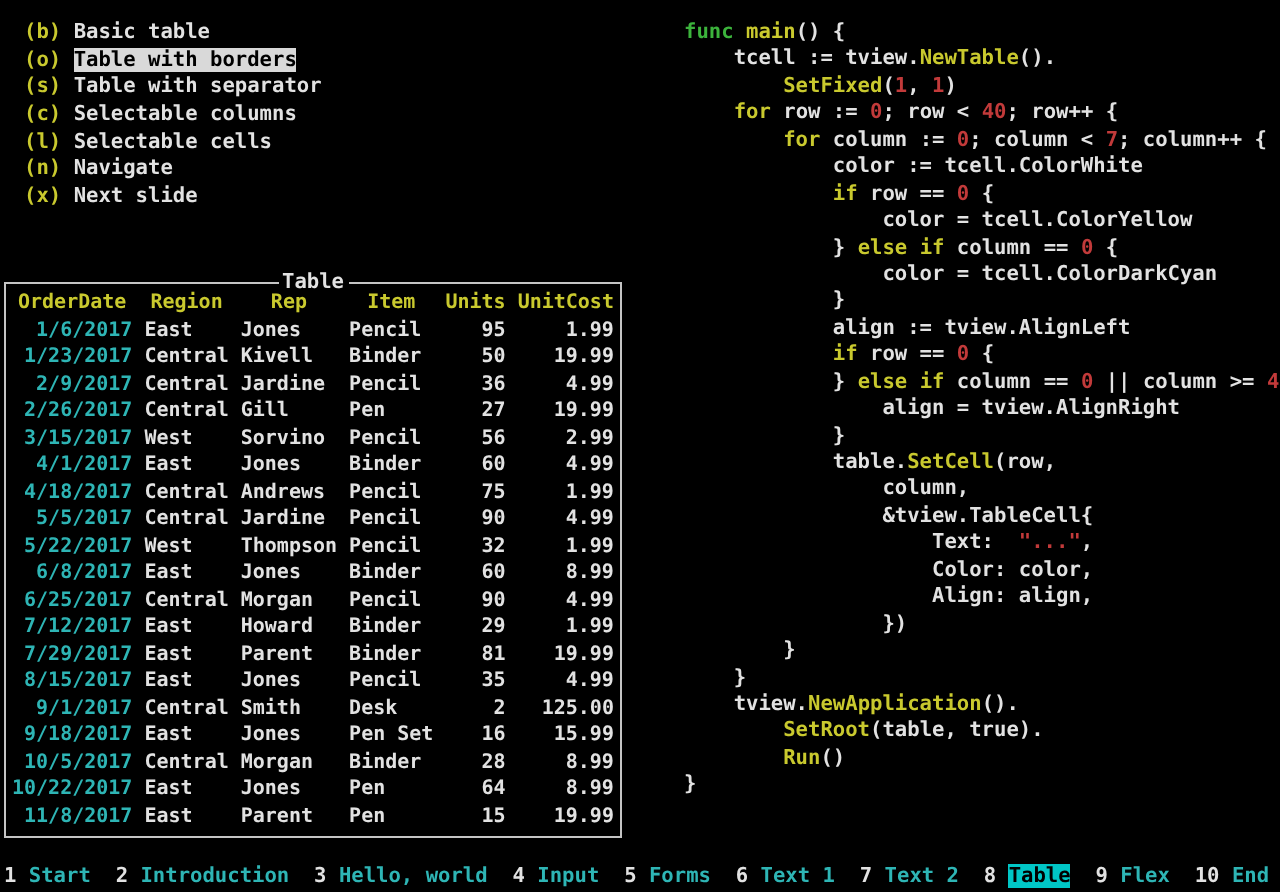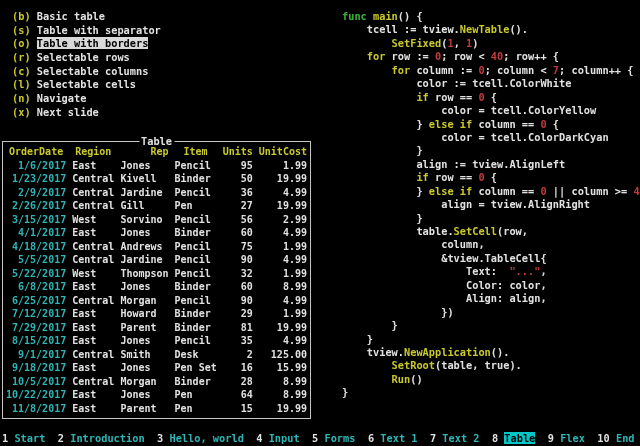--- a/index.html
+++ b/index.html
@@ -43,33 +43,32 @@
   .sb-num { color:#e2e2e2; }
   .sb-label { color:#2eb5b5; }
   .sb-label.active { background:#00c6c6; color:#000; }
 </style>
 </head>
 <body>
 
 <div class="screen">
   <div class="menu" id="menu">
       <div class="menu-item"><span class="menu-key">(b)</span> <span class="menu-label">Basic table</span></div>
+      <div class="menu-item"><span class="menu-key">(o)</span> <span class="menu-label active">Table with borders</span></div>
       <div class="menu-item"><span class="menu-key">(s)</span> <span class="menu-label">Table with separator</span></div>
-      <div class="menu-item"><span class="menu-key">(o)</span> <span class="menu-label active">Table with borders</span></div>
-      <div class="menu-item"><span class="menu-key">(r)</span> <span class="menu-label">Selectable rows</span></div>
       <div class="menu-item"><span class="menu-key">(c)</span> <span class="menu-label">Selectable columns</span></div>
       <div class="menu-item"><span class="menu-key">(l)</span> <span class="menu-label">Selectable cells</span></div>
       <div class="menu-item"><span class="menu-key">(n)</span> <span class="menu-label">Navigate</span></div>
       <div class="menu-item"><span class="menu-key">(x)</span> <span class="menu-label">Next slide</span></div>
     </div>
 
   <div class="tablebox">
     <span class="tabletitle">Table</span>
     <div id="tablerows">
-        <div class="trow head"><span class="tcell" style="width: 10ch;">OrderDate</span><span class="tcell" style="width: 7ch;">Region</span><span class="tcell" style="width: 8ch; text-align: right;">Rep</span><span class="tcell" style="width: 7ch;">Item</span><span class="tcell" style="width: 5ch;">Units</span><span class="tcell" style="width: 8ch;">UnitCost</span></div>
+        <div class="trow head"><span class="tcell" style="width: 10ch;">OrderDate</span><span class="tcell" style="width: 7ch;">Region</span><span class="tcell" style="width: 8ch;">Rep</span><span class="tcell" style="width: 7ch;">Item</span><span class="tcell" style="width: 5ch;">Units</span><span class="tcell" style="width: 8ch;">UnitCost</span></div>
         <div class="trow body"><span class="tcell col0 align-right" style="width: 10ch;">1/6/2017</span><span class="tcell col1" style="width: 7ch;">East</span><span class="tcell col2" style="width: 8ch;">Jones</span><span class="tcell col3" style="width: 7ch;">Pencil</span><span class="tcell col4 align-right" style="width: 5ch;">95</span><span class="tcell col5 align-right" style="width: 8ch;">1.99</span></div>
         <div class="trow body"><span class="tcell col0 align-right" style="width: 10ch;">1/23/2017</span><span class="tcell col1" style="width: 7ch;">Central</span><span class="tcell col2" style="width: 8ch;">Kivell</span><span class="tcell col3" style="width: 7ch;">Binder</span><span class="tcell col4 align-right" style="width: 5ch;">50</span><span class="tcell col5 align-right" style="width: 8ch;">19.99</span></div>
         <div class="trow body"><span class="tcell col0 align-right" style="width: 10ch;">2/9/2017</span><span class="tcell col1" style="width: 7ch;">Central</span><span class="tcell col2" style="width: 8ch;">Jardine</span><span class="tcell col3" style="width: 7ch;">Pencil</span><span class="tcell col4 align-right" style="width: 5ch;">36</span><span class="tcell col5 align-right" style="width: 8ch;">4.99</span></div>
         <div class="trow body"><span class="tcell col0 align-right" style="width: 10ch;">2/26/2017</span><span class="tcell col1" style="width: 7ch;">Central</span><span class="tcell col2" style="width: 8ch;">Gill</span><span class="tcell col3" style="width: 7ch;">Pen</span><span class="tcell col4 align-right" style="width: 5ch;">27</span><span class="tcell col5 align-right" style="width: 8ch;">19.99</span></div>
         <div class="trow body"><span class="tcell col0 align-right" style="width: 10ch;">3/15/2017</span><span class="tcell col1" style="width: 7ch;">West</span><span class="tcell col2" style="width: 8ch;">Sorvino</span><span class="tcell col3" style="width: 7ch;">Pencil</span><span class="tcell col4 align-right" style="width: 5ch;">56</span><span class="tcell col5 align-right" style="width: 8ch;">2.99</span></div>
         <div class="trow body"><span class="tcell col0 align-right" style="width: 10ch;">4/1/2017</span><span class="tcell col1" style="width: 7ch;">East</span><span class="tcell col2" style="width: 8ch;">Jones</span><span class="tcell col3" style="width: 7ch;">Binder</span><span class="tcell col4 align-right" style="width: 5ch;">60</span><span class="tcell col5 align-right" style="width: 8ch;">4.99</span></div>
         <div class="trow body"><span class="tcell col0 align-right" style="width: 10ch;">4/18/2017</span><span class="tcell col1" style="width: 7ch;">Central</span><span class="tcell col2" style="width: 8ch;">Andrews</span><span class="tcell col3" style="width: 7ch;">Pencil</span><span class="tcell col4 align-right" style="width: 5ch;">75</span><span class="tcell col5 align-right" style="width: 8ch;">1.99</span></div>
         <div class="trow body"><span class="tcell col0 align-right" style="width: 10ch;">5/5/2017</span><span class="tcell col1" style="width: 7ch;">Central</span><span class="tcell col2" style="width: 8ch;">Jardine</span><span class="tcell col3" style="width: 7ch;">Pencil</span><span class="tcell col4 align-right" style="width: 5ch;">90</span><span class="tcell col5 align-right" style="width: 8ch;">4.99</span></div>
         <div class="trow body"><span class="tcell col0 align-right" style="width: 10ch;">5/22/2017</span><span class="tcell col1" style="width: 7ch;">West</span><span class="tcell col2" style="width: 8ch;">Thompson</span><span class="tcell col3" style="width: 7ch;">Pencil</span><span class="tcell col4 align-right" style="width: 5ch;">32</span><span class="tcell col5 align-right" style="width: 8ch;">1.99</span></div>
         <div class="trow body"><span class="tcell col0 align-right" style="width: 10ch;">6/8/2017</span><span class="tcell col1" style="width: 7ch;">East</span><span class="tcell col2" style="width: 8ch;">Jones</span><span class="tcell col3" style="width: 7ch;">Binder</span><span class="tcell col4 align-right" style="width: 5ch;">60</span><span class="tcell col5 align-right" style="width: 8ch;">8.99</span></div>

